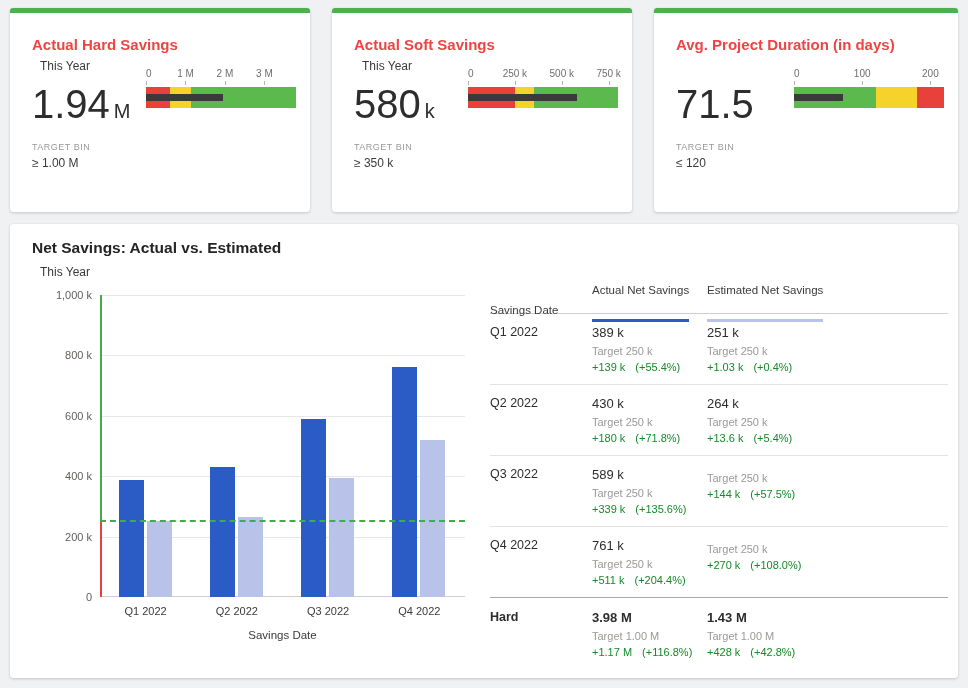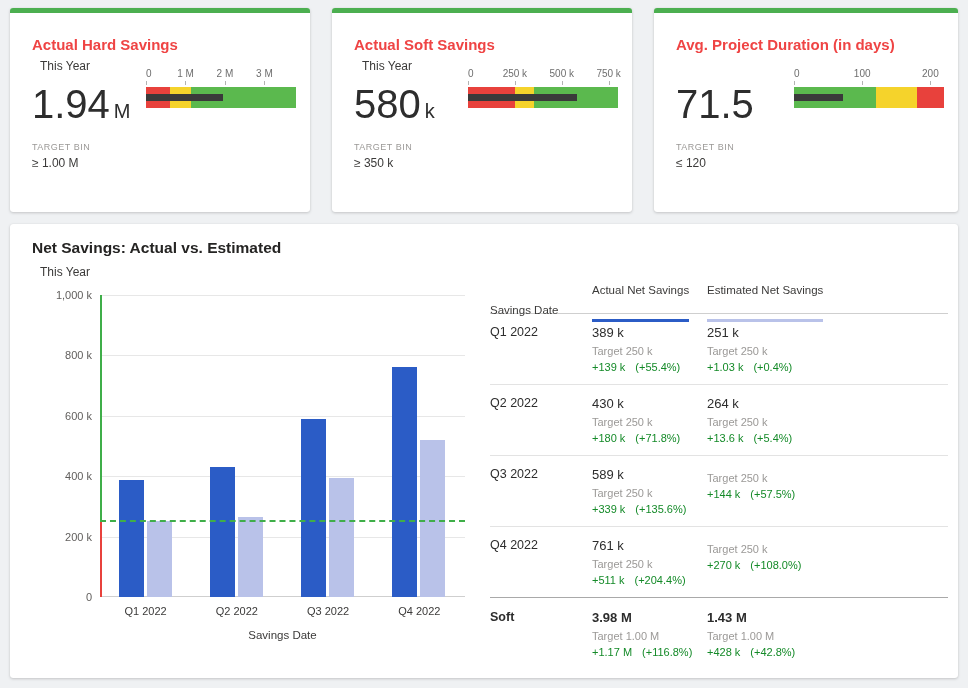--- a/index.html
+++ b/index.html
@@ -227,21 +227,21 @@
               <div class="v">761 k</div>
               <div class="t">Target 250 k</div>
               <div class="d"><span>+511 k</span><span class="pct">(+204.4%)</span></div>
             </div>
             <div class="cell">
               <div class="t">Target 250 k</div>
               <div class="d"><span>+270 k</span><span class="pct">(+108.0%)</span></div>
             </div>
           </div>
           <div class="t-row total">
-            <div class="label">Soft</div>
+            <div class="label">Hard</div>
             <div class="cell">
               <div class="v">3.98 M</div>
               <div class="t">Target 1.00 M</div>
               <div class="d"><span>+1.17 M</span><span class="pct">(+116.8%)</span></div>
             </div>
             <div class="cell">
               <div class="v">1.43 M</div>
               <div class="t">Target 1.00 M</div>
               <div class="d"><span>+428 k</span><span class="pct">(+42.8%)</span></div>
             </div>

